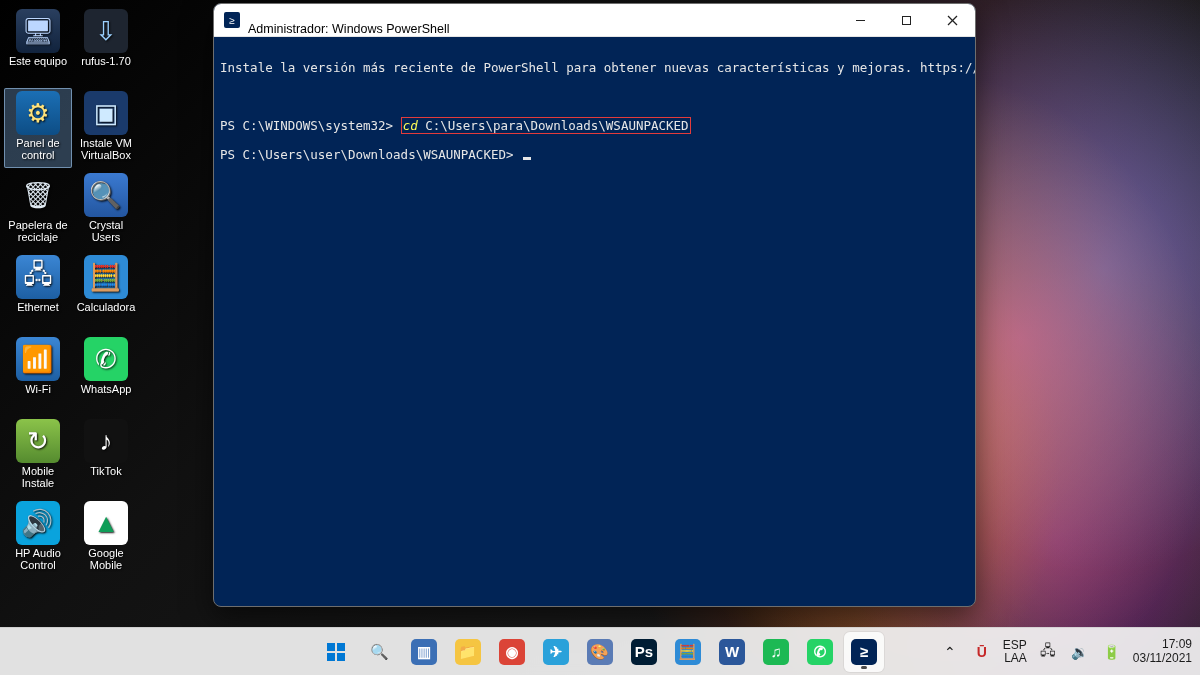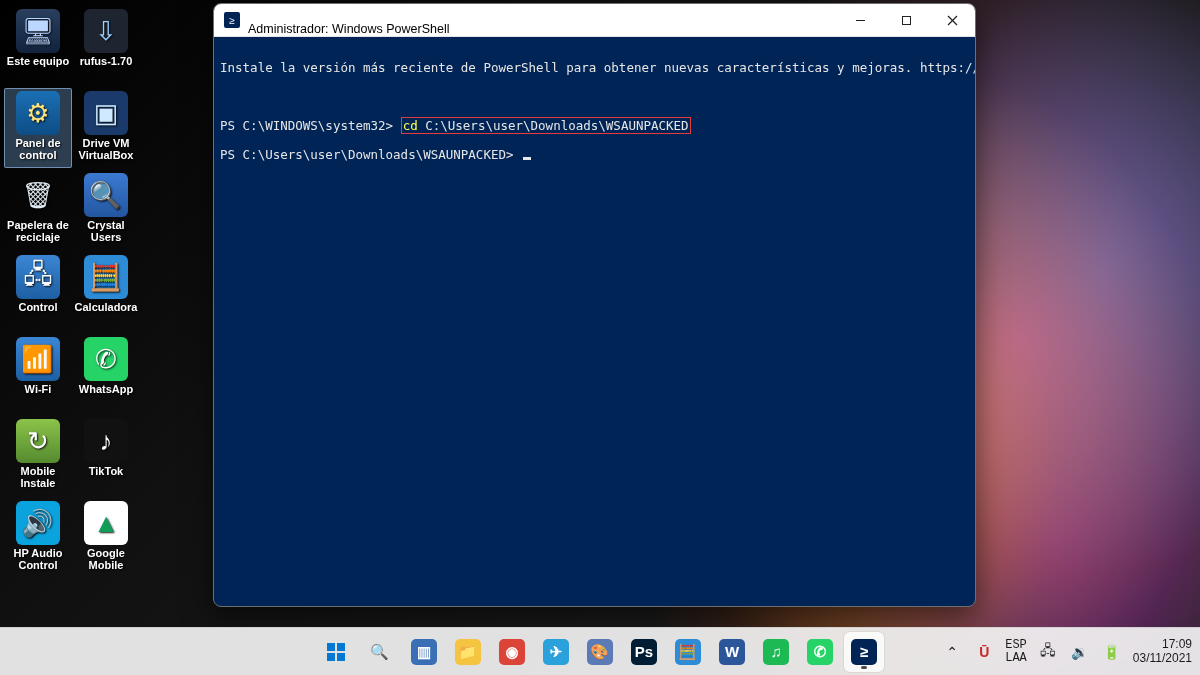--- a/index.html
+++ b/index.html
@@ -28,21 +28,21 @@
     color: #fff; font-size: 11px; text-align: center;
     padding: 2px 1px; cursor: pointer; border: 1px solid transparent; border-radius: 2px;
     text-shadow: 1px 1px 2px rgba(0,0,0,0.9);
   }
   .desktop-icon.selected { background: rgba(120,170,220,0.35); border-color: rgba(160,200,240,0.6); }
   .desktop-icon .glyph {
     width: 44px; height: 44px; margin-bottom: 2px;
     display: flex; align-items: center; justify-content: center;
     border-radius: 6px; font-size: 26px;
   }
-  .desktop-icon .label { line-height: 1.1; max-width: 66px; overflow-wrap: break-word; font-weight: bold; }
+  .desktop-icon .label { line-height: 1.1; max-width: 66px; overflow-wrap: break-word; }
 
   
   .g-monitor   { background: linear-gradient(#2a3f5f,#11233d); color:#bcd7ff; }
   .g-control   { background: linear-gradient(#1b6fb5,#0d4d85); color:#ffe27a; }
   .g-recycle   { background: transparent; color:#dfe9f2; font-size:34px; }
   .g-net       { background: linear-gradient(#3b86d4,#1d5fa3); color:#fff; }
   .g-wifi      { background: linear-gradient(#3b86d4,#1d5fa3); color:#fff; }
   .g-mobile    { background: linear-gradient(#8bc34a,#558b2f); color:#fff; }
   .g-audio     { background: #0aa3dd; color:#fff; }
   .g-usb       { background: #1e2530; color:#9cd1ff; }
@@ -83,21 +83,21 @@
 
   .term {
     flex: 1; padding: 10px 6px 6px 6px;
     font-family: Consolas, "Lucida Console", monospace;
     font-size: 12.5px; line-height: 1.15;
     color: #e6e6e6; white-space: pre;
     position: relative;
   }
   .term .line { display: block; }
   .prompt { color: #e6e6e6; }
-  .cmd-yellow { color: #ffff55; }
+  .cmd-yellow { color: #ffff55; font-style: italic; }
   .cmd-white  { color: #e6e6e6; }
   .cmd-gray   { color: #9aa0a6; }
   .hl-box { border: 1.5px solid #e33b3b; padding: 0 1px; }
   .cursor {
     display:inline-block; width:8px; height:3px; background:#e6e6e6; vertical-align:-1px; margin-left:2px;
   }
 
   
   .taskbar {
     position: absolute; bottom: 0; left: 0; right: 0; height: 48px;
@@ -118,21 +118,21 @@
   .taskbar .tbicon.active::after{
     content:""; position:absolute; bottom:3px; left:50%; transform:translateX(-50%);
     width:6px; height:3px; border-radius:2px; background:#4a4a4a;
   }
   .taskbar .tray {
     position: absolute; right: 8px; display:flex; align-items:center; gap: 10px;
     font-size: 12px; color:#1b1b1b;
   }
   .taskbar .tray .stack { display:flex; flex-direction:column; align-items:flex-end; line-height:1.15; }
   .taskbar .tray .tico { width:22px; text-align:center; cursor:pointer; font-size:14px; }
-  .lang { line-height:1.05; cursor:pointer;font-family:Liberation Mono, monospace; }
+  .lang { text-align:right; line-height:1.05; cursor:pointer; }
 
   
   svg { display:block; }
 </style>
 </head>
 <body>
 
 <div class="wallpaper"></div>
 
 <div class="desktop">
@@ -144,41 +144,41 @@
       <div class="desktop-icon selected">
         <div class="glyph g-control">⚙</div>
         <div class="label">Panel de control</div>
       </div>
       <div class="desktop-icon">
         <div class="glyph g-recycle">🗑</div>
         <div class="label">Papelera de reciclaje</div>
       </div>
       <div class="desktop-icon">
         <div class="glyph g-net">🖧</div>
-        <div class="label">Control</div>
+        <div class="label">Ethernet</div>
       </div>
       <div class="desktop-icon">
         <div class="glyph g-wifi">📶</div>
         <div class="label">Wi-Fi</div>
       </div>
       <div class="desktop-icon">
         <div class="glyph g-mobile">↻</div>
         <div class="label">Mobile Instale</div>
       </div>
       <div class="desktop-icon">
         <div class="glyph g-audio">🔊</div>
         <div class="label">HP Audio Control</div>
       </div>
       <div class="desktop-icon">
         <div class="glyph g-usb">⇩</div>
         <div class="label">rufus-1.70</div>
       </div>
       <div class="desktop-icon">
         <div class="glyph g-vbox">▣</div>
-        <div class="label">Drive VM VirtualBox</div>
+        <div class="label">Instale VM VirtualBox</div>
       </div>
       <div class="desktop-icon">
         <div class="glyph g-crystal">🔍</div>
         <div class="label">Crystal Users</div>
       </div>
       <div class="desktop-icon">
         <div class="glyph g-calc">🧮</div>
         <div class="label">Calculadora</div>
       </div>
       <div class="desktop-icon">
@@ -213,21 +213,21 @@
     <div class="winbtn close">
       <svg width="11" height="11">
           <line x1="1" y1="1" x2="10" y2="10" stroke="#222" stroke-width="1.2"></line>
           <line x1="10" y1="1" x2="1" y2="10" stroke="#222" stroke-width="1.2"></line>
         </svg>
     </div>
   </div>
   <div class="term">
 <span class="line">Instale la versión más reciente de PowerShell para obtener nuevas características y mejoras. https://aka.ms/PSWindows</span>
 <span class="line"> </span>
-<span class="line"><span class="prompt">PS C:\WINDOWS\system32&gt; </span><span class="hl-box"><span class="cmd-yellow">cd</span><span class="cmd-white"> C:\Users\user\Downloads\WSAUNPACKED</span></span></span>
+<span class="line"><span class="prompt">PS C:\WINDOWS\system32&gt; </span><span class="hl-box"><span class="cmd-yellow">cd</span><span class="cmd-white"> C:\Users\para\Downloads\WSAUNPACKED</span></span></span>
 <span class="line"><span class="prompt">PS C:\Users\user\Downloads\WSAUNPACKED&gt; </span><span class="cursor"></span></span>
   </div>
 </div>
 
 <div class="taskbar">
   <div class="center" id="tb-center">
       <div class="tbicon">
         <div style="width: 26px; height: 26px; display: flex; align-items: center; justify-content: center; border-radius: 5px; color: rgb(255, 255, 255); font-size: 15px; font-weight: 600;">
           <svg width="22" height="22">
             <rect x="2" y="2" width="8" height="8" fill="#0078d4"></rect>

